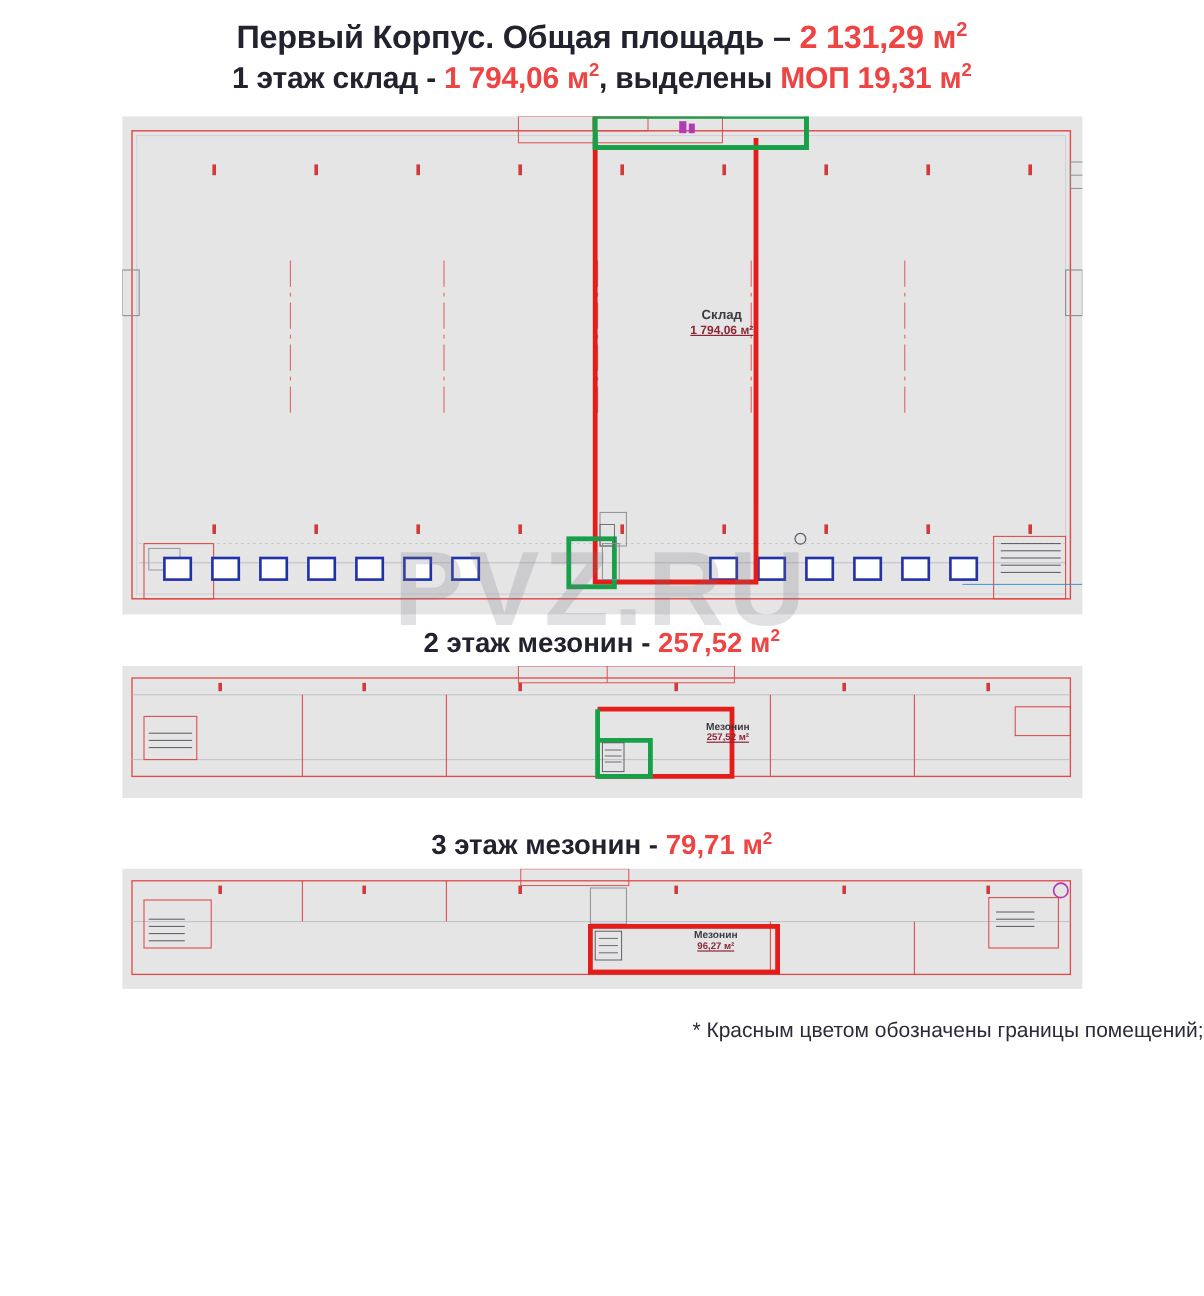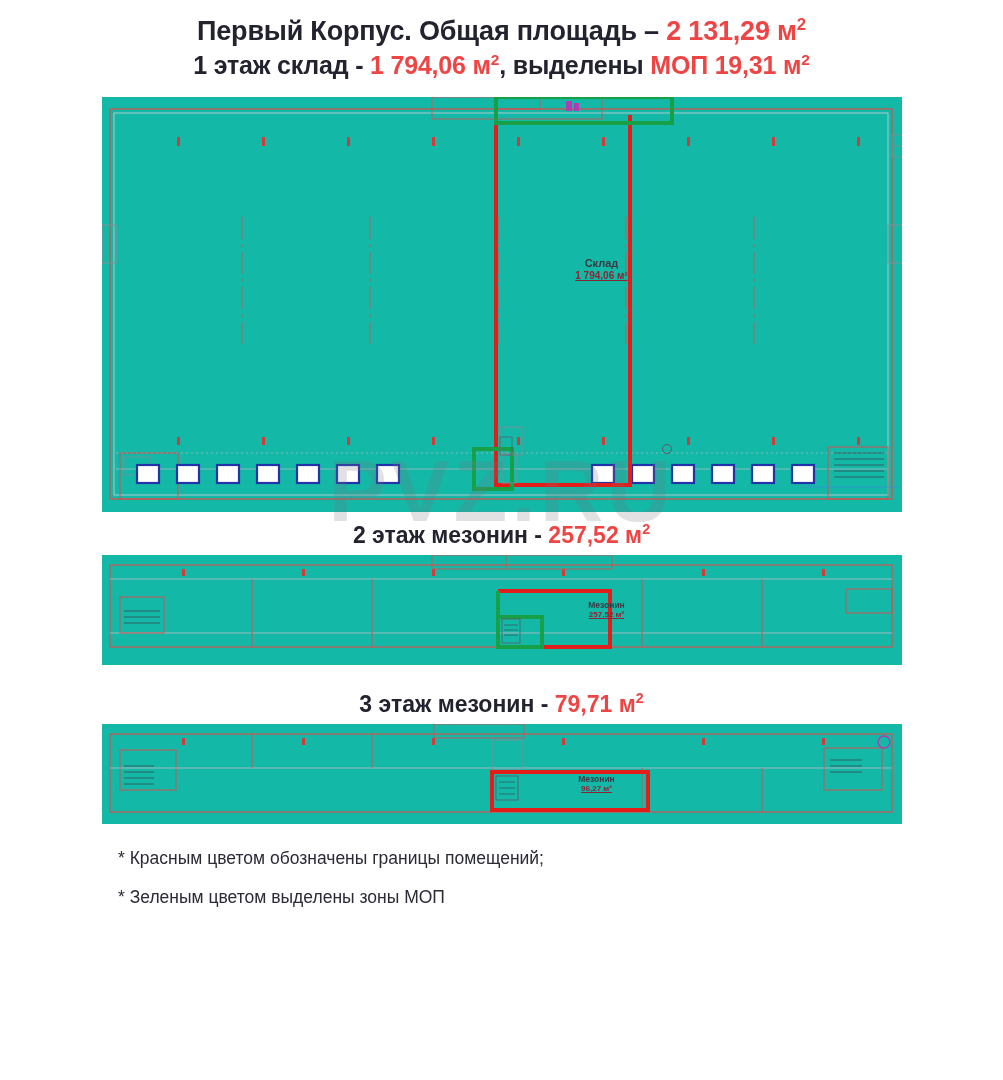--- a/index.html
+++ b/index.html
@@ -48,21 +48,21 @@
     font-weight: bold;
     color: #23232f;
     margin: 10px 0 6px 0;
     white-space: nowrap;
   }
 
   
   .plan {
     position: relative;
     margin: 0 auto;
-    background: #14b8a6;
+    background: #e5e5e5;
   }
   .plan-1 { width: 800px; height: 415px; margin-top: 16px; }
   .plan-2 { width: 800px; height: 110px; }
   .plan-3 { width: 800px; height: 100px; }
 
   .plan svg { display: block; }
 
   
   .watermark {
     position: absolute;
@@ -81,20 +81,21 @@
 
   
   .notes {
     margin-top: 24px;
     padding-left: 118px;
   }
   .note {
     font-size: 17.5px;
     color: #2b2b38;
     margin-bottom: 18px;
+    text-align: right;
   }
 
   
   .plan-label {
     position: absolute;
     text-align: center;
     font-size: 11px;
     font-weight: bold;
     color: #3a3a44;
     line-height: 1.25;
@@ -329,14 +330,13 @@
   </svg>
 
   <div class="plan-label small" style="left: 440px; top: 50px; width: 110px;">
     <div>Мезонин</div>
     <div class="area">96,27 м²</div>
   </div>
 </div>
 
 <div class="notes">
   <div class="note">* Красным цветом обозначены границы помещений;</div>
-  <div class="note">* Зеленым цветом выделены зоны МОП</div>
 </div>
 
 </body></html>

